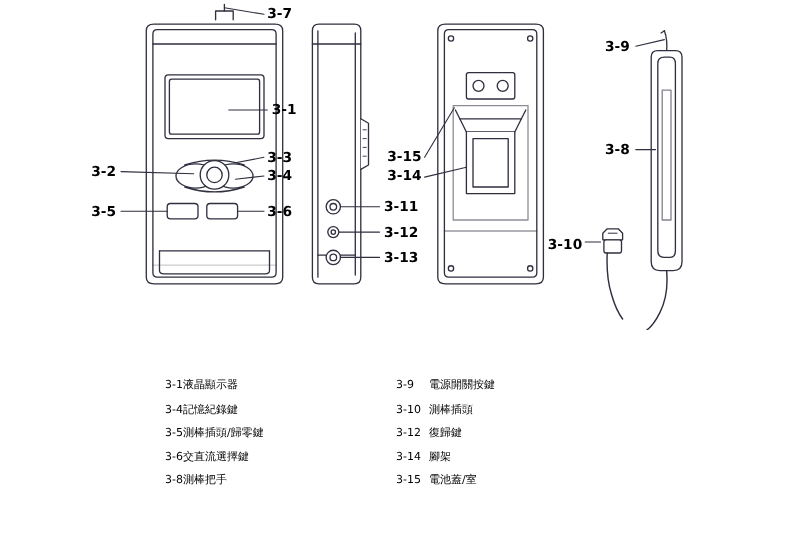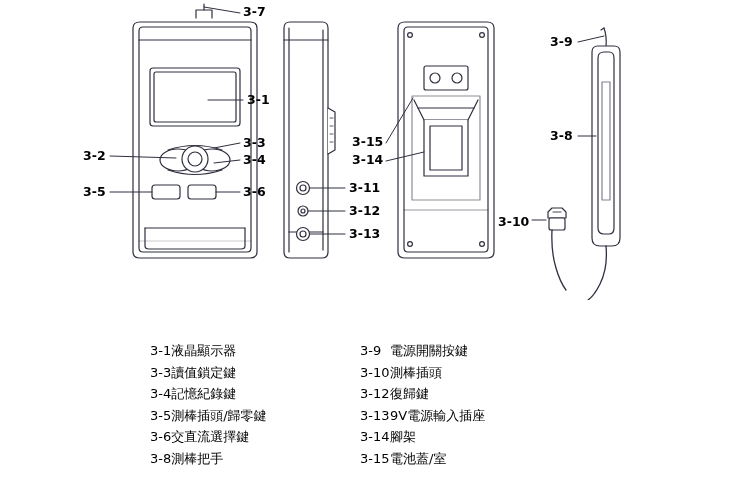--- a/index.html
+++ b/index.html
@@ -42,21 +42,21 @@
     flex-direction: row;
     gap: 20px;
   }
   .legend-col {
     display: flex;
     flex-direction: column;
   }
   .legend-col.left { width: 190px; }
   .legend-col.right { width: 250px; }
   .legend-item {
-    font-size: 13px;
+    font-size: 10px;
     line-height: 21.5px;
     white-space: nowrap;
     color: #000;
   }
   .legend-item .num {
     display: inline-block;
   }
   .legend-col.right .legend-item .num {
     min-width: 30px;
   }
@@ -205,27 +205,25 @@
 <div class="callout" style="left:349px; top:180px;">3-11</div>
 <div class="callout" style="left:349px; top:203px;">3-12</div>
 <div class="callout" style="left:349px; top:226px;">3-13</div>
 <div class="callout" style="left:550px; top:34px;">3-9</div>
 <div class="callout" style="left:550px; top:128px;">3-8</div>
 <div class="callout" style="left:498px; top:214px;">3-10</div>
 
 <div id="legend">
   <div class="legend-col left">
     <div class="legend-item"><span class="num">3-1</span><span>液晶顯示器</span></div>
-    <div class="legend-item"><span class="num">3-3</span><span>讀值鎖定鍵</span></div>
     <div class="legend-item"><span class="num">3-4</span><span>記憶紀錄鍵</span></div>
     <div class="legend-item"><span class="num">3-5</span><span>測棒插頭/歸零鍵</span></div>
     <div class="legend-item"><span class="num">3-6</span><span>交直流選擇鍵</span></div>
     <div class="legend-item"><span class="num">3-8</span><span>測棒把手</span></div>
   </div>
   <div class="legend-col right">
     <div class="legend-item"><span class="num">3-9</span><span>電源開關按鍵</span></div>
     <div class="legend-item"><span class="num">3-10</span><span>測棒插頭</span></div>
     <div class="legend-item"><span class="num">3-12</span><span>復歸鍵</span></div>
-    <div class="legend-item"><span class="num">3-13</span><span>9V電源輸入插座</span></div>
     <div class="legend-item"><span class="num">3-14</span><span>腳架</span></div>
     <div class="legend-item"><span class="num">3-15</span><span>電池蓋/室</span></div>
   </div>
 </div>
 
 </body></html>

